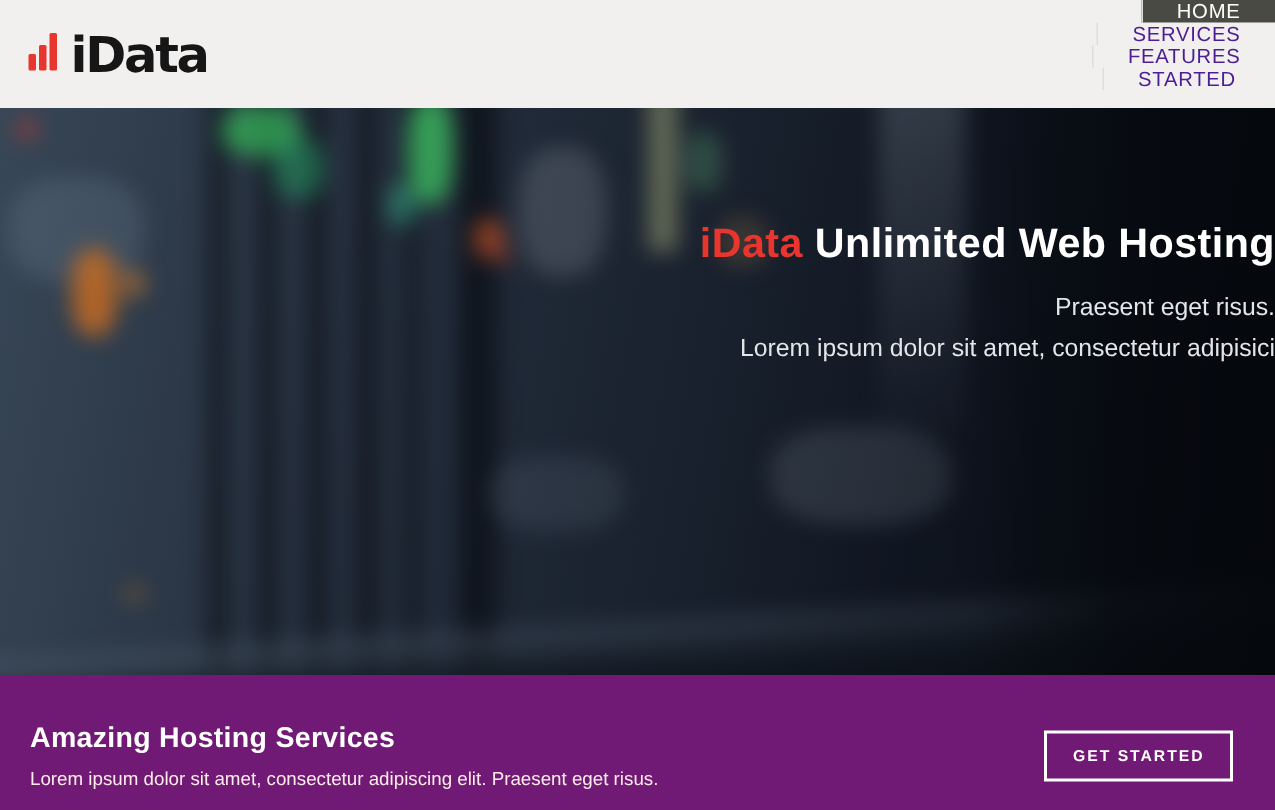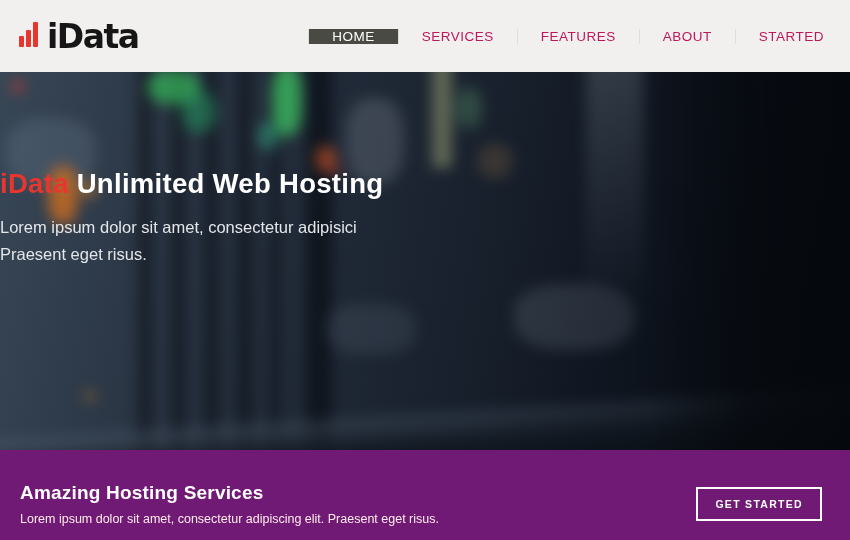--- a/index.html
+++ b/index.html
@@ -14,24 +14,24 @@
   .logo { display: flex; align-items: center; gap: 9px; padding-left: 19px; cursor: pointer; }
   .logo-icon { display: flex; align-items: flex-end; gap: 2px; padding-bottom: 3px; }
   .logo-icon i { display: block; width: 5px; background: #e8352e; border-radius: 1px; }
   .logo-icon i:nth-child(1) { height: 11px; }
   .logo-icon i:nth-child(2) { height: 17px; }
   .logo-icon i:nth-child(3) { height: 25px; }
   .logo-text {
     font-family: "DejaVu Sans", sans-serif;
     font-size: 33px; font-weight: bold; color: #161616; letter-spacing: -1.5px;
   }
-  .nav { display: flex; align-items: center; }
+  .nav { display: flex; align-items: flex-end; flex-direction: column; }
   .nav a {
     display: flex; align-items: center; padding: 0 23px;
-    font-size: 13.5px; letter-spacing: 0.5px; color: #be185d;
+    font-size: 13.5px; letter-spacing: 0.5px; color: #4c1d95;
     text-decoration: none; border-left: 1px solid #ddddda; cursor: pointer;
   }
   .nav a.active { background: #4a4a45; color: #ffffff; border-left-color: #ddddda; }
   .nav a:last-child { padding-right: 26px; }
 
   
   .hero {
     position: relative; height: 378px; overflow: hidden;
     background: linear-gradient(100deg, #3c4c5c 0%, #2c3747 30%, #1d2634 58%, #0e1421 82%, #080b10 100%);
   }
@@ -62,21 +62,21 @@
   .c2 { left: 492px; top: 86px;  width: 34px; height: 34px; background: rgba(140,110,75,0.45); }
   .c3 { left: 528px; top: 226px; width: 120px; height: 66px; background: rgba(150,162,175,0.3); }
   .c4 { left: 340px; top: 246px; width: 90px; height: 50px; background: rgba(120,135,150,0.25); }
   .c5 { left: 20px;  top: 60px;  width: 90px; height: 70px; background: rgba(120,140,160,0.3); }
   .diag { left: -40px; right: -40px; top: 356px; height: 90px; border-radius: 0 !important;
     transform: rotate(-3.5deg);
     background: linear-gradient(180deg, rgba(125,145,165,0.35) 0%, rgba(20,28,38,0.9) 35%, rgba(8,12,18,0.95) 100%); }
   .hero-shade { position: absolute; inset: 0;
     background: linear-gradient(100deg, rgba(18,26,38,0.1) 0%, rgba(12,17,26,0.35) 60%, rgba(5,8,12,0.6) 100%); }
 
-  .hero-content { position: relative; text-align: left; padding-top: 96px; }
+  .hero-content { position: relative; text-align: right; padding-top: 74px; }
   .hero-title { font-size: 27.5px; font-weight: bold; color: #ffffff; letter-spacing: 0.3px; }
   .hero-title .accent { color: #e8362e; }
   .hero-sub { margin-top: 14px; font-size: 16.5px; color: #e3e6e9; line-height: 27px; font-weight: normal; }
 
   
   .cta-bar {
     height: 108px; background: #701a75;
     display: flex; align-items: center; justify-content: space-between;
     padding: 0 28px 0 20px;
   }
@@ -98,21 +98,20 @@
         <i></i>
         <i></i>
         <i></i>
       </span>
     <span class="logo-text">iData</span>
   </div>
   <nav class="nav">
     <a class="active">HOME</a>
     <a>SERVICES</a>
     <a>FEATURES</a>
-    <a>ABOUT</a>
     <a>STARTED</a>
   </nav>
 </header>
 
 <section class="hero">
   <div class="hero-bg">
     <div class="slat sl1"></div>
     <div class="slat sl2"></div>
     <div class="slat sl3"></div>
     <div class="slat sl4"></div>
@@ -137,22 +136,22 @@
     <div class="r1"></div>
     <div class="r2"></div>
     <div class="diag"></div>
     <div class="right-dark"></div>
   </div>
   <div class="hero-shade"></div>
 
   <div class="hero-content">
     <h1 class="hero-title"><span class="accent">iData</span><span> Unlimited Web Hosting</span></h1>
     <div class="hero-sub">
+      <div>Praesent eget risus.</div>
       <div>Lorem ipsum dolor sit amet, consectetur adipisici</div>
-      <div>Praesent eget risus.</div>
     </div>
   </div>
 </section>
 
 <section class="cta-bar">
   <div>
     <div class="cta-heading">Amazing Hosting Services</div>
     <div class="cta-text">Lorem ipsum dolor sit amet, consectetur adipiscing elit. Praesent eget risus.</div>
   </div>
   <button class="cta-button">GET STARTED</button>

